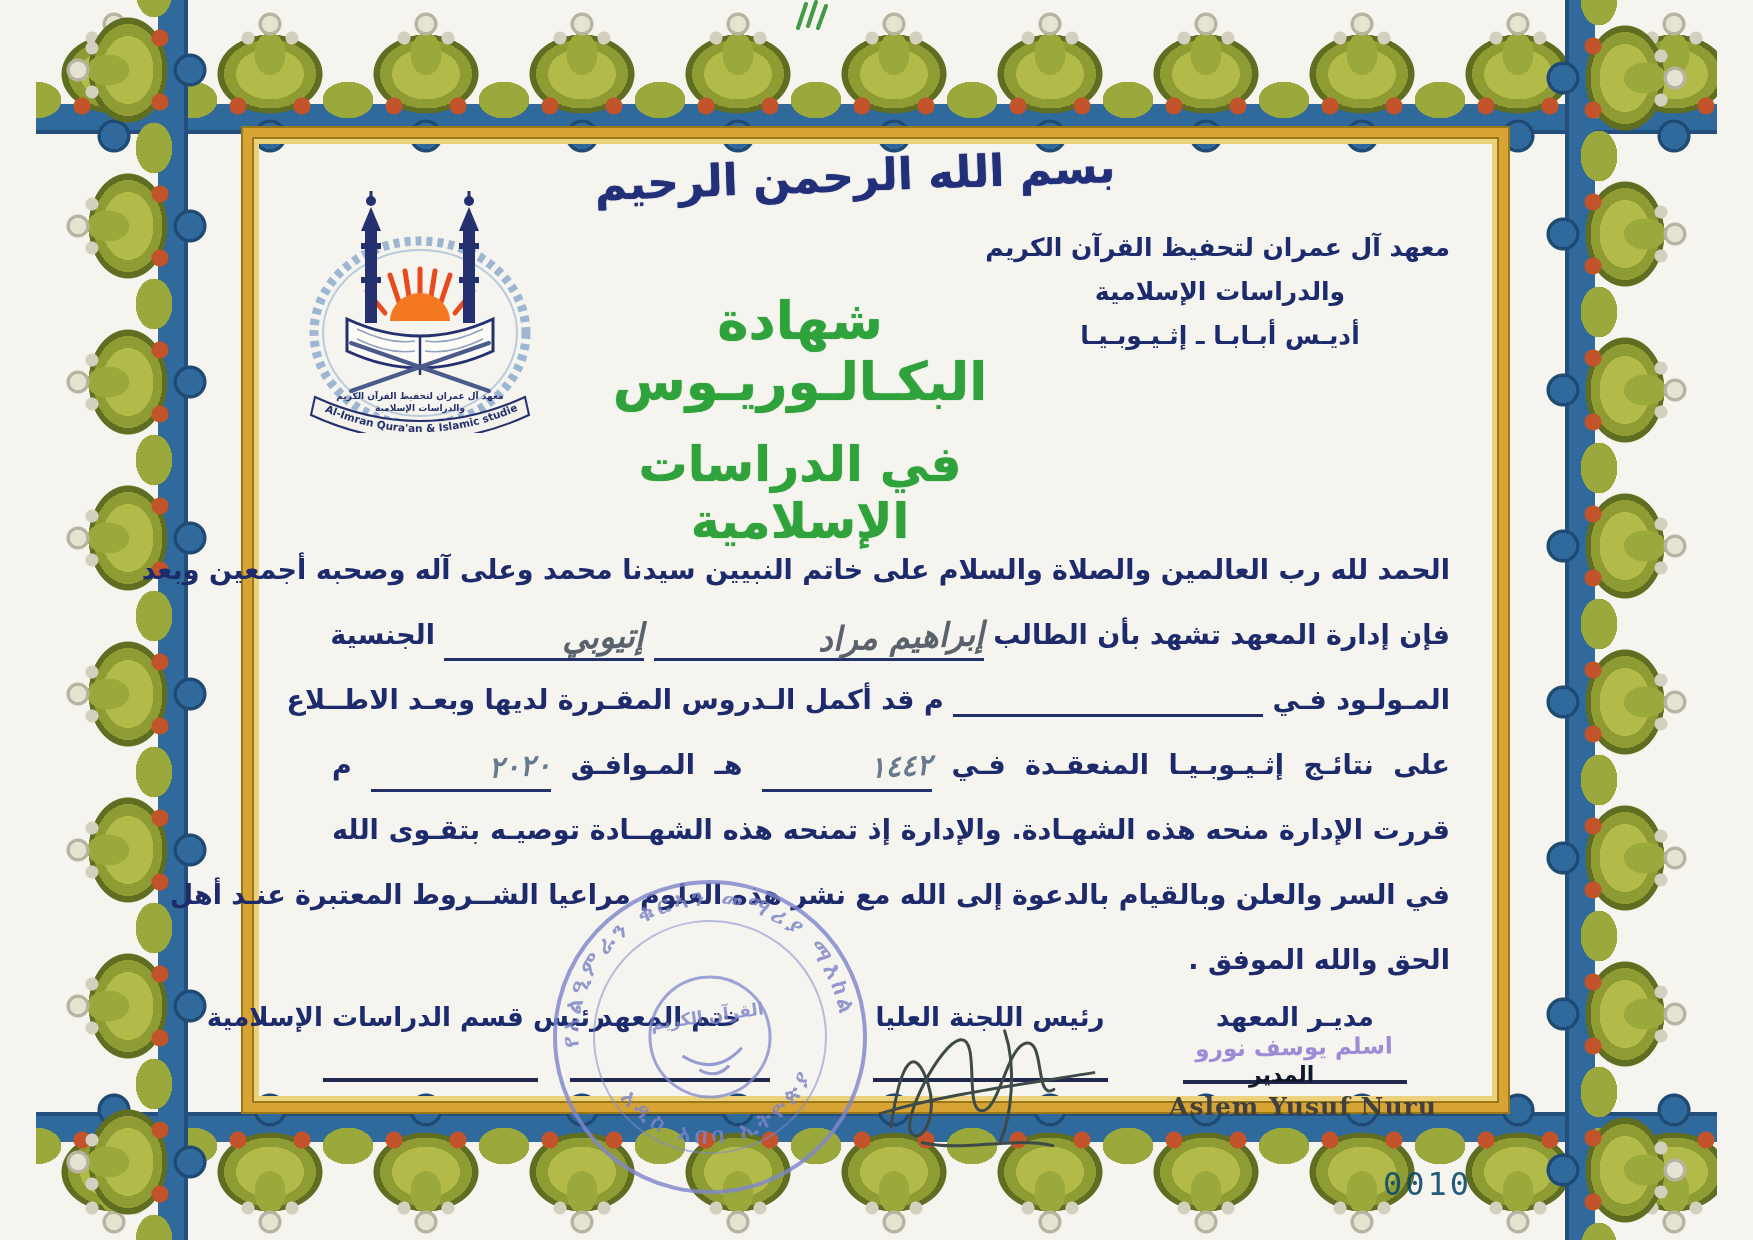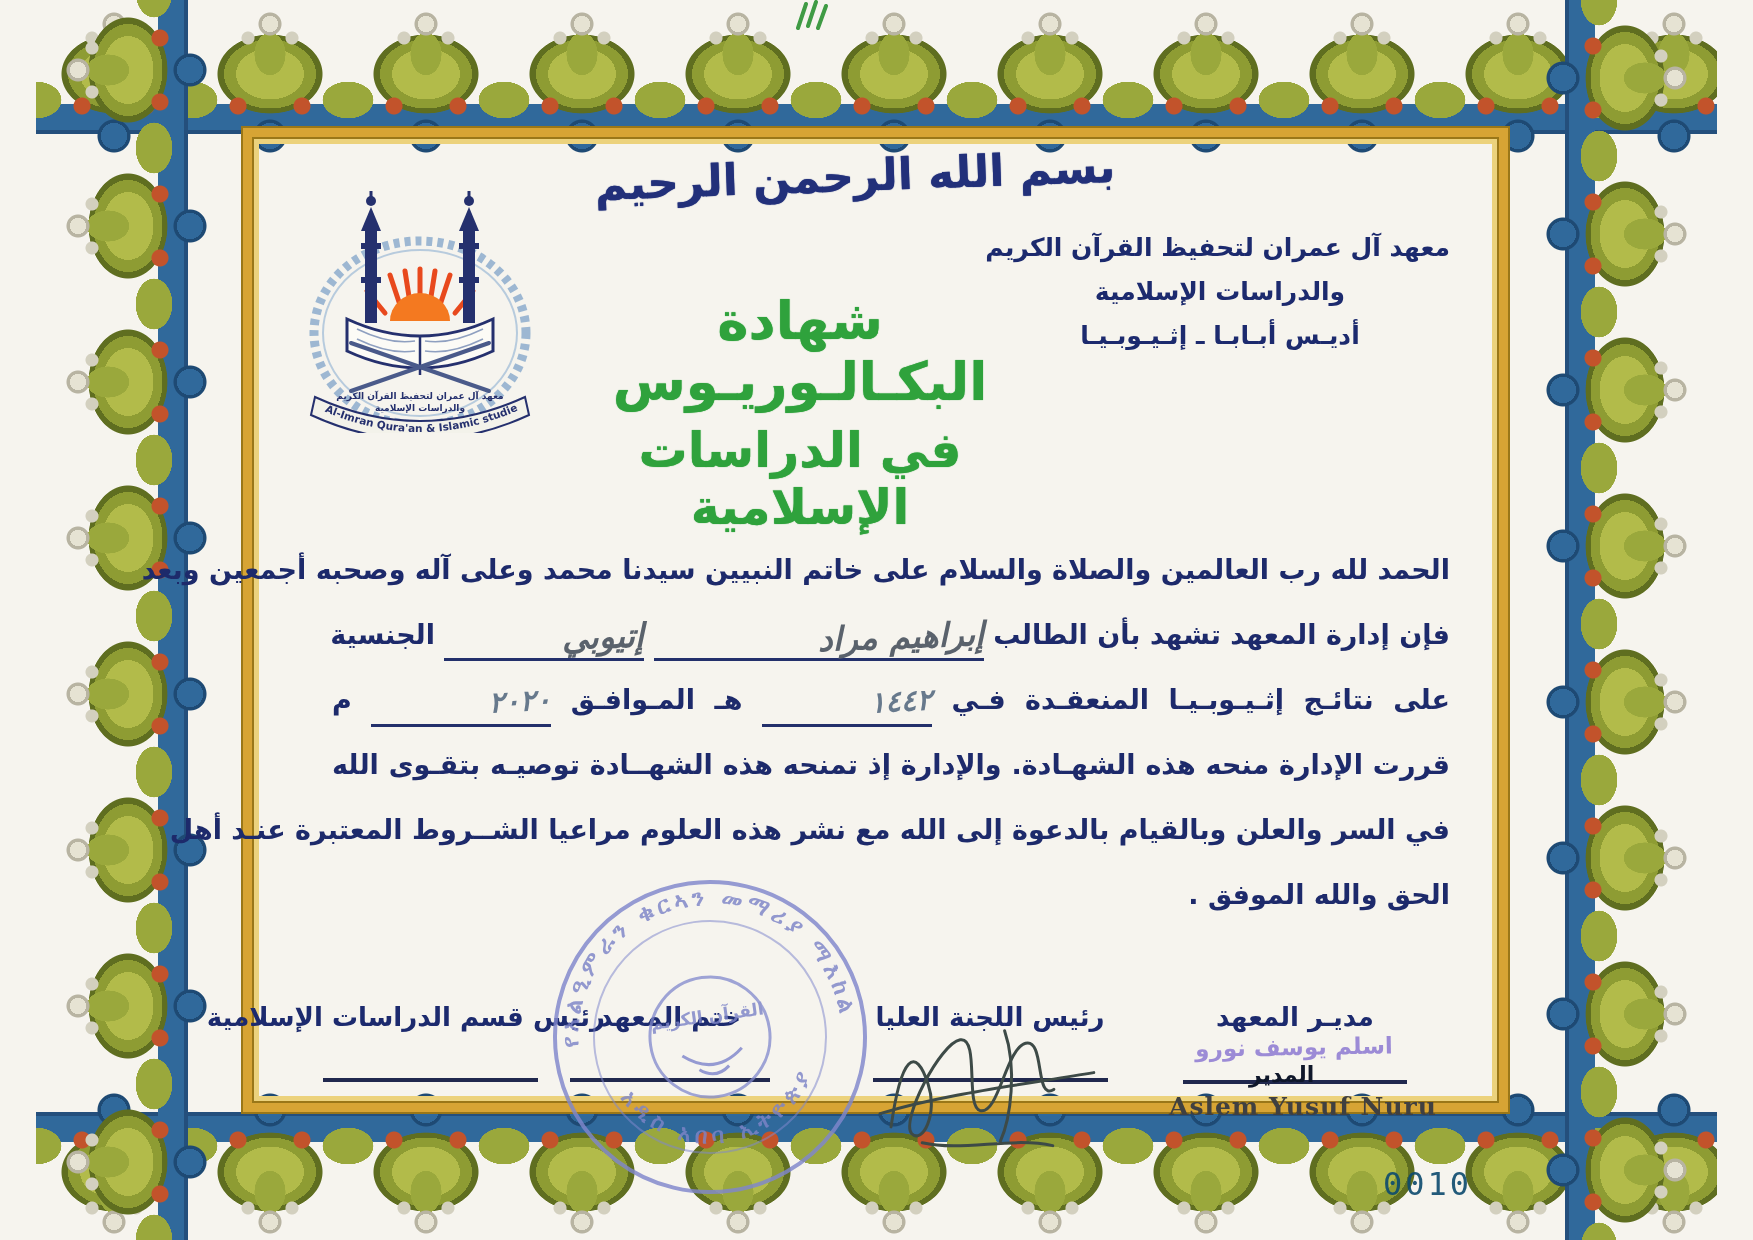--- a/index.html
+++ b/index.html
@@ -48,21 +48,21 @@
     position:absolute; left:990px; top:226px; width:460px; z-index:3;
     direction:rtl; text-align:center; white-space:nowrap;
     color:#1c2a6e; font-weight:bold; font-size:25px; line-height:1.75;
   }
   .title{
     position:absolute; left:530px; top:290px; width:540px; z-index:3;
     text-align:center; color:#2fa23c; font-weight:bold;
     text-shadow:0 0 1px #2fa23c;
   }
   .title .t1{font-size:53px; letter-spacing:1px;}
-  .title .t2{font-size:49px; margin-top:10px;}
+  .title .t2{font-size:49px; margin-top:24px;}
   .logo{position:absolute; left:295px; top:183px; width:250px; height:250px; z-index:3;}
   
   .bodytext{
     position:absolute; left:332px; top:538px; width:1118px; z-index:3;
     direction:rtl; color:#1d2a6b; font-weight:bold; font-size:27px;
   }
   .bl{height:65px; line-height:64px; white-space:nowrap; text-align:justify; text-align-last:justify;}
   .bl-last{text-align-last:right;}
   .blank{
     display:inline-block; border-bottom:3px solid #23306b; height:34px;
@@ -173,20 +173,25 @@
     <div class="t2">في الدراسات الإسلامية</div>
   </div>
 
   <div class="bodytext">
     <div class="bl">الحمد لله رب العالمين والصلاة والسلام على خاتم النبيين سيدنا محمد وعلى  آله وصحبه أجمعين وبعد</div>
     <div class="bl">
       <span>فإن إدارة المعهد تشهد بأن الطالب</span>
       <span class="blank" style="width:330px"><span class="hand">إبراهيم مراد</span></span>
       <span class="blank" style="width:200px"><span class="hand">إتيوبي</span></span>
       <span>الجنسية</span>
+    </div>
+    <div class="bl">
+      <span>المـولـود فـي</span>
+      <span class="blank" style="width:310px"></span>
+      <span>م قد أكمل الـدروس المقـررة لديها وبعـد الاطــلاع</span>
     </div>
     <div class="bl">
       <span>على نتائـج إثـيـوبـيـا المنعقـدة فـي</span>
       <span class="blank" style="width:170px"><span class="hand-num">١٤٤٢</span></span>
       <span>هـ المـوافـق</span>
       <span class="blank" style="width:180px"><span class="hand-num">٢٠٢٠</span></span>
       <span>م</span>
     </div>
     <div class="bl">قررت الإدارة منحه هذه الشهـادة. والإدارة إذ تمنحه هذه الشهــادة توصيـه بتقـوى الله</div>
     <div class="bl">في السر والعلن وبالقيام بالدعوة إلى الله مع نشر هذه العلوم مراعيا الشــروط المعتبرة عنـد أهل</div>

